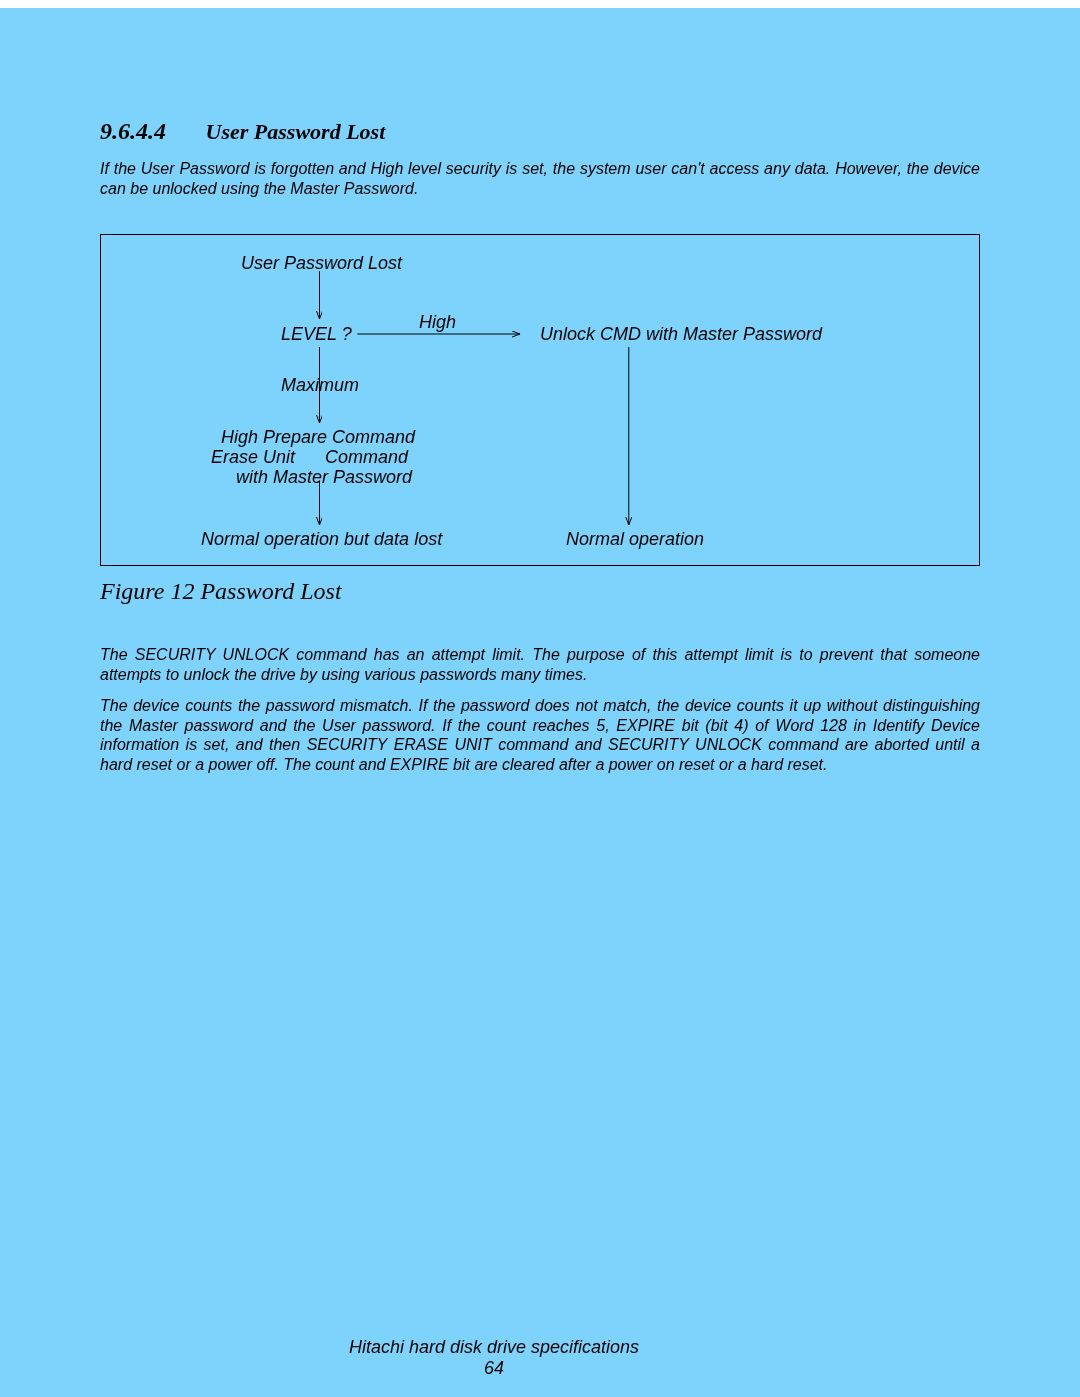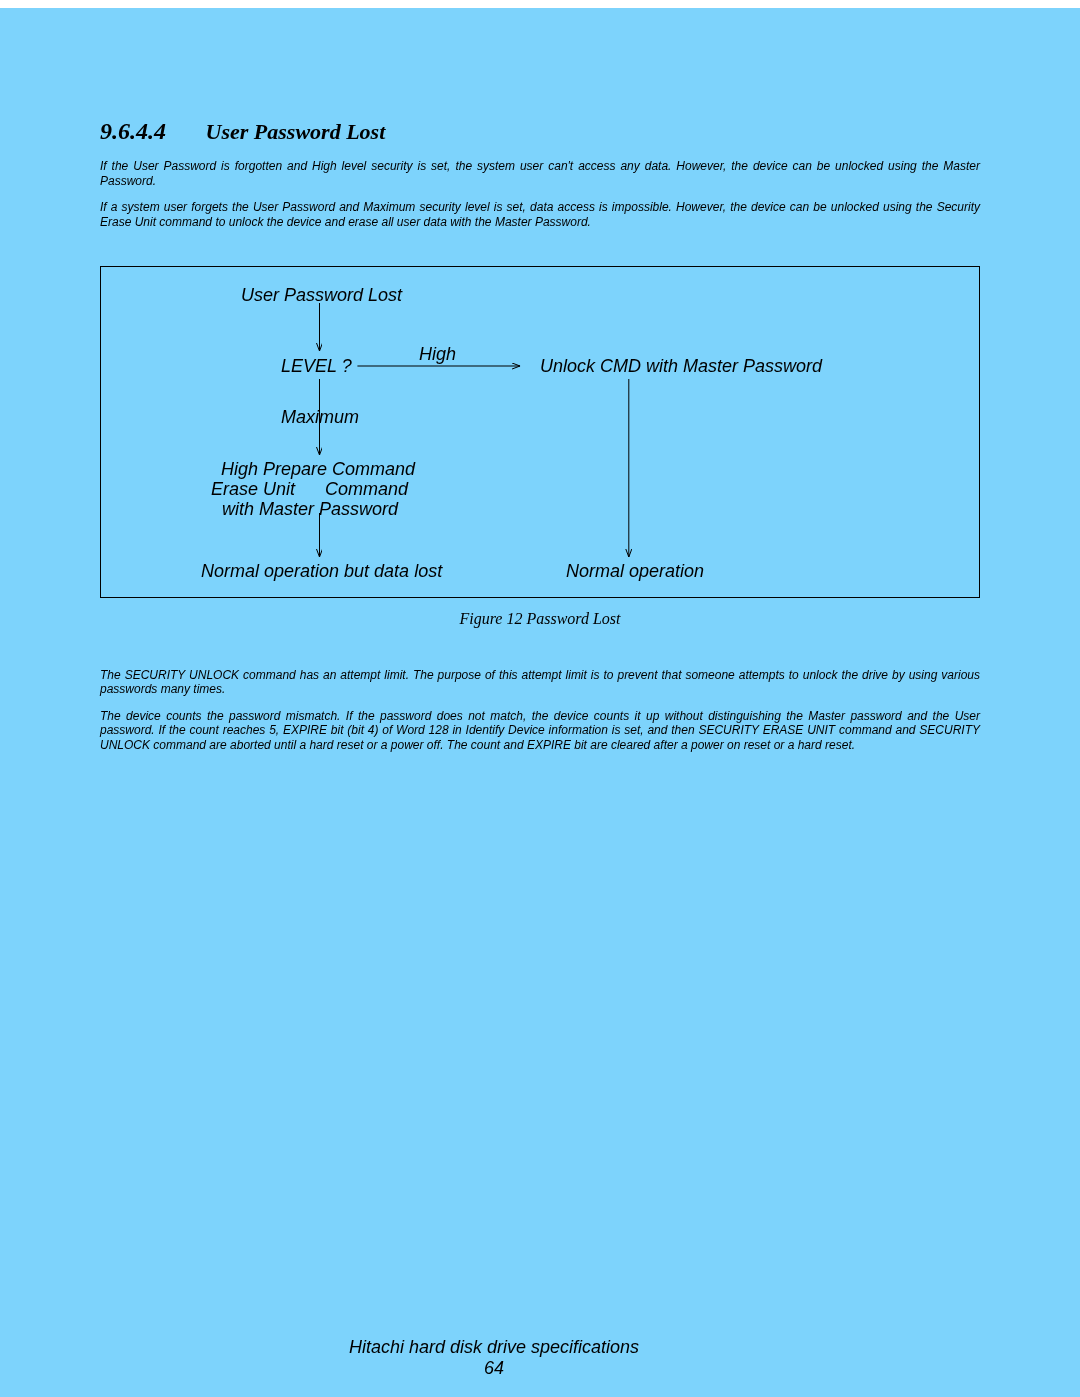--- a/index.html
+++ b/index.html
@@ -33,42 +33,42 @@
     width: 100px;
     font-family: "Times New Roman", Times, serif;
     font-size: 24px;
   }
   .heading .htitle {
     font-family: "Times New Roman", Times, serif;
     font-size: 22px;
     font-weight: bold;
   }
   p.body {
-    font-size: 12px;
+    font-size: 16px;
     line-height: 1.22;
     margin: 0 0 12px 0;
     text-align: justify;
   }
   .figure-box {
     border: 1px solid #000;
     margin-top: 36px;
     margin-bottom: 12px;
     height: 330px;
     position: relative;
   }
   .fig-label {
     position: absolute;
     font-size: 18px;
     white-space: pre;
     text-align: left;
   }
   .fig-caption {
-    text-align: center;
+    text-align: left;
     font-family: "Times New Roman", Times, serif;
-    font-size: 16px;
+    font-size: 24px;
     margin-top: 12px;
     margin-bottom: 40px;
   }
   svg.arrows {
     position: absolute;
     left: 0; top: 0;
     width: 100%; height: 100%;
     overflow: visible;
   }
   .footer {
@@ -87,21 +87,20 @@
 <body>
 
 <div class="page">
   <div class="content">
 
     <div class="heading">
       <span class="hnum">9.6.4.4</span>
       <span class="htitle">User Password Lost</span>
     </div>
     <p class="body">If the User Password is forgotten and High level security is set, the system user can't access any data. However, the device can be unlocked using the Master Password.</p>
-    <p class="body">If a system user forgets the User Password and Maximum security level is set, data access is impossible. However, the device can be unlocked using the Security Erase Unit command to unlock the device and erase all user data with the Master Password.</p>
 
     <div class="figure-box">
       <svg class="arrows" viewBox="0 0 880 330" preserveAspectRatio="none">
         <defs>
           <marker id="ah" markerWidth="10" markerHeight="10" refX="8" refY="3" orient="auto">
             <path d="M0,0 L8,3 L0,6" fill="none" stroke="#000" stroke-width="1"></path>
           </marker>
         </defs>
 
         <line x1="219" y1="36" x2="219" y2="84" stroke="#000" stroke-width="1" marker-end="url(#ah)"></line>
@@ -115,21 +114,21 @@
         <line x1="219" y1="246" x2="219" y2="290" stroke="#000" stroke-width="1" marker-end="url(#ah)"></line>
       </svg>
 
       <div class="fig-label" style="left:140px; top:18px;">User Password Lost</div>
       <div class="fig-label" style="left:180px; top:89px;">LEVEL ?</div>
       <div class="fig-label" style="left:318px; top:77px;">High</div>
       <div class="fig-label" style="left:439px; top:89px;">Unlock CMD with Master Password</div>
       <div class="fig-label" style="left:180px; top:140px;">Maximum</div>
       <div class="fig-label" style="left:120px; top:192px;">High Prepare Command</div>
       <div class="fig-label" style="left:110px; top:212px;">Erase Unit      Command</div>
-      <div class="fig-label" style="left:121px; top:232px;">with Master Password</div>
+      <div class="fig-label" style="left:135px; top:232px;">with Master Password</div>
       <div class="fig-label" style="left:100px; top:294px;">Normal operation but data lost</div>
       <div class="fig-label" style="left:465px; top:294px;">Normal operation</div>
     </div>
     <div class="fig-caption">Figure 12   Password Lost</div>
 
     <p class="body">The SECURITY UNLOCK command has an attempt limit. The purpose of this attempt limit is to prevent that someone attempts to unlock the drive by using various passwords many times.</p>
     <p class="body">The device counts the password mismatch. If the password does not match, the device counts it up without distinguishing the Master password and the User password. If the count reaches 5, EXPIRE bit (bit 4) of Word 128 in Identify Device information is set, and then SECURITY ERASE UNIT command and SECURITY UNLOCK command are aborted until a hard reset or a power off. The count and EXPIRE bit are cleared after a power on reset or a hard reset.</p>
 
   </div>
 

